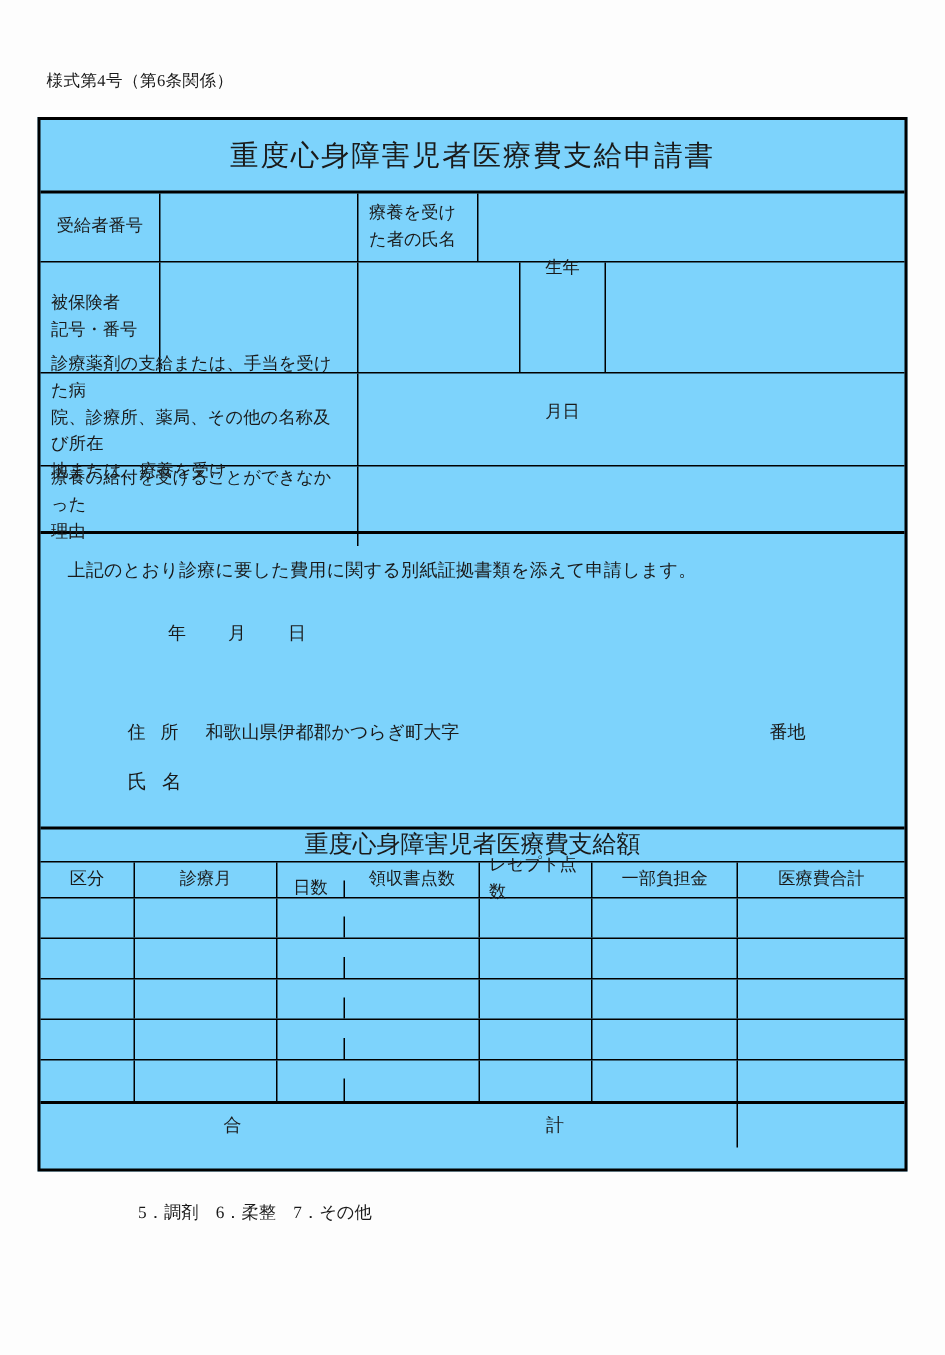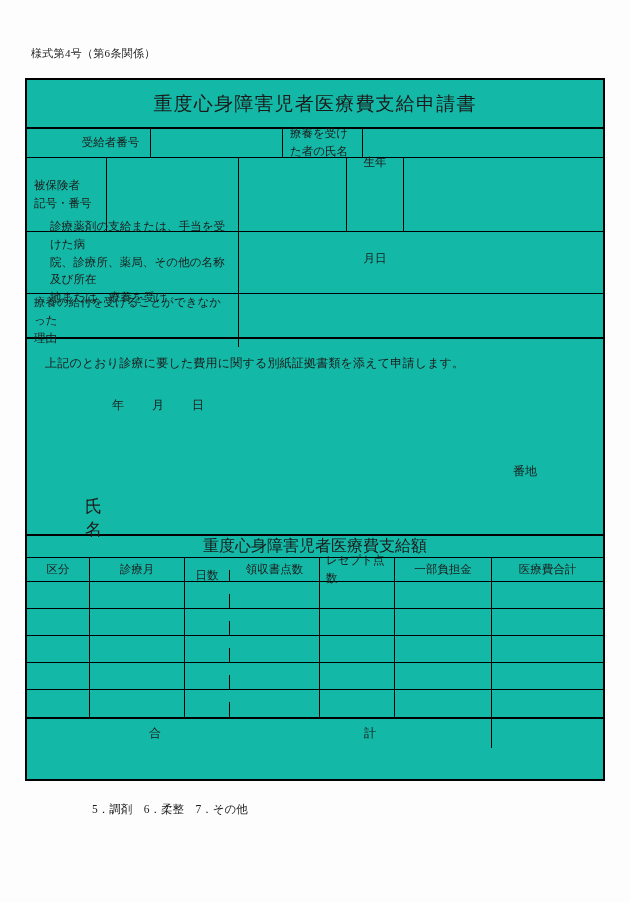--- a/index.html
+++ b/index.html
@@ -31,21 +31,21 @@
     white-space: nowrap;
   }
   .frame {
     position: absolute;
     left: 25px;
     top: 78px;
     width: 580px;
     height: 703px;
     border: 2.5px solid #000;
     box-sizing: border-box;
-    background: #14b8a6;
+    background: #7dd3fc;
   }
   
   .title-band {
     position: relative;
     height: 49px;
     border-bottom: 2.5px solid #000;
     box-sizing: border-box;
   }
   .title-text {
     position: absolute;
@@ -76,40 +76,40 @@
   .rowline { border-bottom: 1.8px solid #000; }
   .rowline-thick { border-bottom: 2.5px solid #000; flex-direction: column; }
 
   .lbl-multiline {
     display: block;
     width: 100%;
   }
   .lbl-multiline span { display: block; }
 
   
-  .r1 { height: 29px; padding-left: 44px; }
+  .r1 { height: 46px; }
   .r1 .c1 { width: 80px; justify-content: center; }
   .r1 .c2 { width: 132px; }
   .r1 .c3 { width: 80px; padding-left: 7px; }
   .r1 .c4 { flex: 1; }
 
   
   .r2 { height: 74px; }
   .r2 .c1 { width: 80px; padding-left: 7px; }
   .r2 .c2 { width: 132px; }
   .r2 .c3 { width: 80px; justify-content: center; }
   .r2 .c4 { width: 108px; }
   .r2 .c5 { width: 57px; justify-content: center; }
   .r2 .c6 { flex: 1; }
   .birth span { display:block; text-align:center;margin-top:32px; }
   .birth span.sp { height: 14px; }
 
   
   .r3 { height: 62px; }
-  .r3 .c1 { width: 212px; align-items: center; padding-left: 23px; }
+  .r3 .c1 { width: 212px; align-items: center; padding-left: 7px; }
   .r3 .c2 { flex: 1; }
   .r3 .c1 .lbl-multiline span { letter-spacing: 0.1px; }
 
   
   .r4 { height: 45px; }
   .r4 .c1 { width: 212px; align-items: center; padding-left: 7px; }
   .r4 .c2 { flex: 1; }
 
   
   .declaration {
@@ -137,21 +137,21 @@
     left: 58px;
     top: 124px;
     font-size: 12px;
     width: 520px;
   }
   .addr-line .lab { display: inline-block; width: 52px; letter-spacing: 10px; }
   .name-line {
     position: absolute;
     left: 58px;
     top: 156px;
-    font-size: 17px;
+    font-size: 13px;
   }
   .name-line .lab { display: inline-block; width: 52px; letter-spacing: 10px; }
   .banchi {
     position: absolute;
     right: 66px;
     top: 124px;
     font-size: 12px;
   }
 
   
@@ -273,20 +273,23 @@
         </span>
       </div>
       <div class="cell c2 blank"></div>
     </div>
 
     <div class="declaration">
       <div class="decl-sentence">上記のとおり診療に要した費用に関する別紙証拠書類を添えて申請します。</div>
       <div class="decl-date">
         <span class="g">年</span><span class="g">月</span><span class="g">日</span>
       </div>
+      <div class="addr-line">
+        <span class="lab">住所</span><span>和歌山県伊都郡かつらぎ町大字</span>
+      </div>
       <div class="banchi">番地</div>
       <div class="name-line">
         <span class="lab">氏名</span><span></span>
       </div>
     </div>
 
     <div class="pay-title">重度心身障害児者医療費支給額</div>
 
     <div class="row pay-head rowline">
       <div class="cell col1">区分</div>

